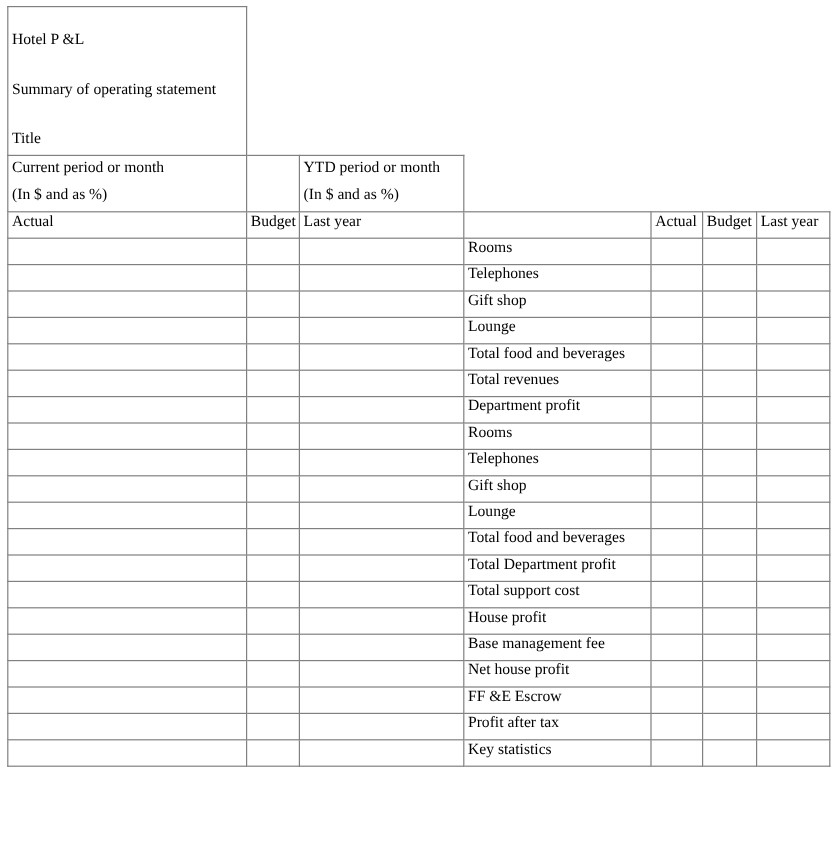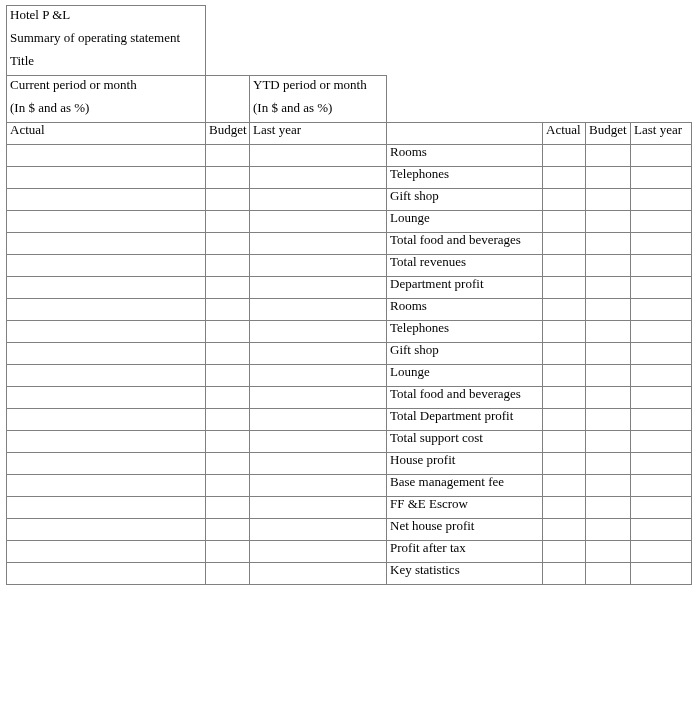--- a/index.html
+++ b/index.html
@@ -44,20 +44,21 @@
   }
   
   td.title-cell {
     height: 91px;
     padding-top: 3px;
   }
   td.title-cell .tline {
     display: block;
     height: 23px;
     line-height: 17px;
+    margin-top: 18px;
   }
   
   td.period-cell {
     height: 67px;
     padding-top: 3px;
   }
   td.period-cell .tline {
     display: block;
     height: 23px;
     line-height: 17px;
@@ -269,30 +270,30 @@
           <td class="body-cell"></td>
           <td class="label-cell">Base management fee</td>
           <td class="body-cell"></td>
           <td class="body-cell"></td>
           <td class="body-cell"></td>
         </tr>
         <tr>
           <td class="body-cell"></td>
           <td class="body-cell"></td>
           <td class="body-cell"></td>
+          <td class="label-cell">Net house profit</td>
+          <td class="body-cell"></td>
+          <td class="body-cell"></td>
+          <td class="body-cell"></td>
+        </tr>
+        <tr>
+          <td class="body-cell"></td>
+          <td class="body-cell"></td>
+          <td class="body-cell"></td>
           <td class="label-cell">FF &amp;E Escrow</td>
-          <td class="body-cell"></td>
-          <td class="body-cell"></td>
-          <td class="body-cell"></td>
-        </tr>
-        <tr>
-          <td class="body-cell"></td>
-          <td class="body-cell"></td>
-          <td class="body-cell"></td>
-          <td class="label-cell">Net house profit</td>
           <td class="body-cell"></td>
           <td class="body-cell"></td>
           <td class="body-cell"></td>
         </tr>
         <tr>
           <td class="body-cell"></td>
           <td class="body-cell"></td>
           <td class="body-cell"></td>
           <td class="label-cell">Profit after tax</td>
           <td class="body-cell"></td>

